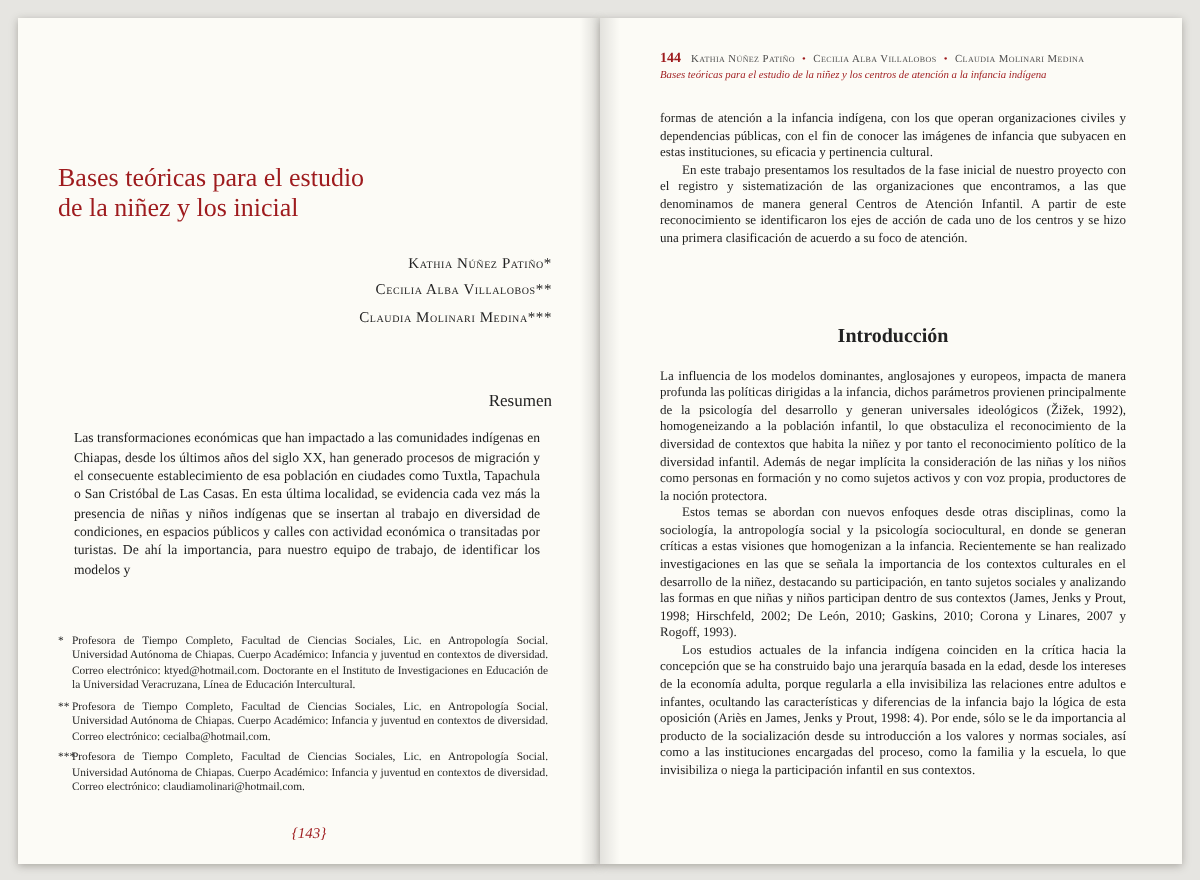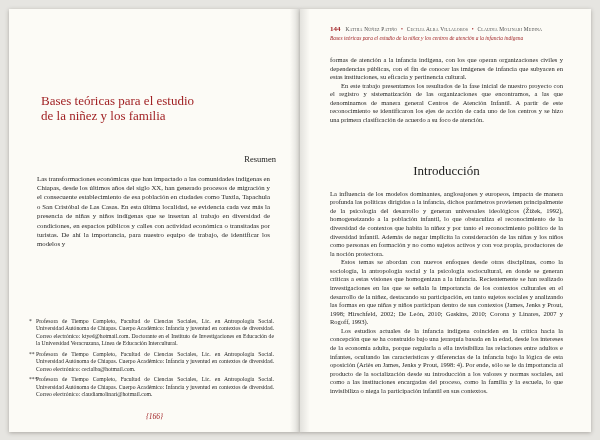--- a/index.html
+++ b/index.html
@@ -32,21 +32,21 @@
   }
   .gutter-shade-right{
     position:absolute;left:0;top:0;bottom:0;width:10px;
     background:linear-gradient(to left,rgba(0,0,0,0),rgba(0,0,0,.10));
     pointer-events:none;
   }
 
   
   .lp-body{padding:72px 24px 0 20px;}
   .title{
-    margin:12px;font-weight:normal;
+    margin:0;font-weight:normal;
     font-size:13px;line-height:1.18;
     color:var(--accent);
   }
   .title-line{display:block;}
   .authors{
     margin-top:13px;text-align:right;
     font-variant:small-caps;letter-spacing:.3px;
     font-size:7.5px;line-height:1.8;color:#222;
   }
   .resumen-heading{
@@ -87,54 +87,59 @@
     color:var(--accent);margin-top:2px;
   }
   .body-par{
     margin:0;font-size:6.5px;line-height:1.32;
     text-align:justify;color:#1d1d1d;
   }
   .body-par.first{margin-top:15px;}
   .indent{text-indent:11px;}
   .section-heading{
     margin:38px 0 11px;text-align:center;
-    font-size:13px;font-weight:normal;color:#222;
+    font-size:10px;font-weight:bold;color:#222;
   }
 </style>
 </head>
 <body>
 
 <div class="backdrop">
 
   <div class="page page-left">
     <div class="lp-body">
       <h1 class="title">
         <span class="title-line">Bases teóricas para el estudio</span>
-        <span class="title-line">de la niñez y los familia</span>
+        <span class="title-line">de la niñez y los inicial</span>
       </h1>
+      <div class="authors">
+        <div class="author">Kathia Núñez Patiño*</div>
+        <div class="author">Cecilia Alba Villalobos**</div>
+        <div class="author">Claudia Molinari Medina***</div>
+      </div>
       <div class="resumen-heading">Resumen</div>
       <p class="abstract">Las transformaciones económicas que han impactado a las comunidades indígenas en Chiapas, desde los últimos años del siglo XX, han generado procesos de migración y el consecuente establecimiento de esa población en ciudades como Tuxtla, Tapachula o San Cristóbal de Las Casas. En esta última localidad, se evidencia cada vez más la presencia de niñas y niños indígenas que se insertan al trabajo en diversidad de condiciones, en espacios públicos y calles con actividad económica o transitadas por turistas. De ahí la importancia, para nuestro equipo de trabajo, de identificar los modelos y</p>
     </div>
 
     <div class="footnotes">
       <div class="footnote">
         <span class="fn-marker">*</span>
         <span class="fn-text">Profesora de Tiempo Completo, Facultad de Ciencias Sociales, Lic. en Antropología Social. Universidad Autónoma de Chiapas. Cuerpo Académico: Infancia y juventud en contextos de diversidad. Correo electrónico: ktyed@hotmail.com. Doctorante en el Instituto de Investigaciones en Educación de la Universidad Veracruzana, Línea de Educación Intercultural.</span>
       </div>
       <div class="footnote">
         <span class="fn-marker">**</span>
         <span class="fn-text">Profesora de Tiempo Completo, Facultad de Ciencias Sociales, Lic. en Antropología Social. Universidad Autónoma de Chiapas. Cuerpo Académico: Infancia y juventud en contextos de diversidad. Correo electrónico: cecialba@hotmail.com.</span>
       </div>
       <div class="footnote">
         <span class="fn-marker">***</span>
         <span class="fn-text">Profesora de Tiempo Completo, Facultad de Ciencias Sociales, Lic. en Antropología Social. Universidad Autónoma de Chiapas. Cuerpo Académico: Infancia y juventud en contextos de diversidad. Correo electrónico: claudiamolinari@hotmail.com.</span>
       </div>
     </div>
 
-    <div class="folio">{166}</div>
+    <div class="folio">{143}</div>
     <div class="gutter-shade-left"></div>
   </div>
 
   <div class="page page-right">
     <div class="rp-body">
 
       <div class="running-header">
         <div class="rh-line1">
           <span class="rh-folio">144</span>
           <span class="rh-authors">

